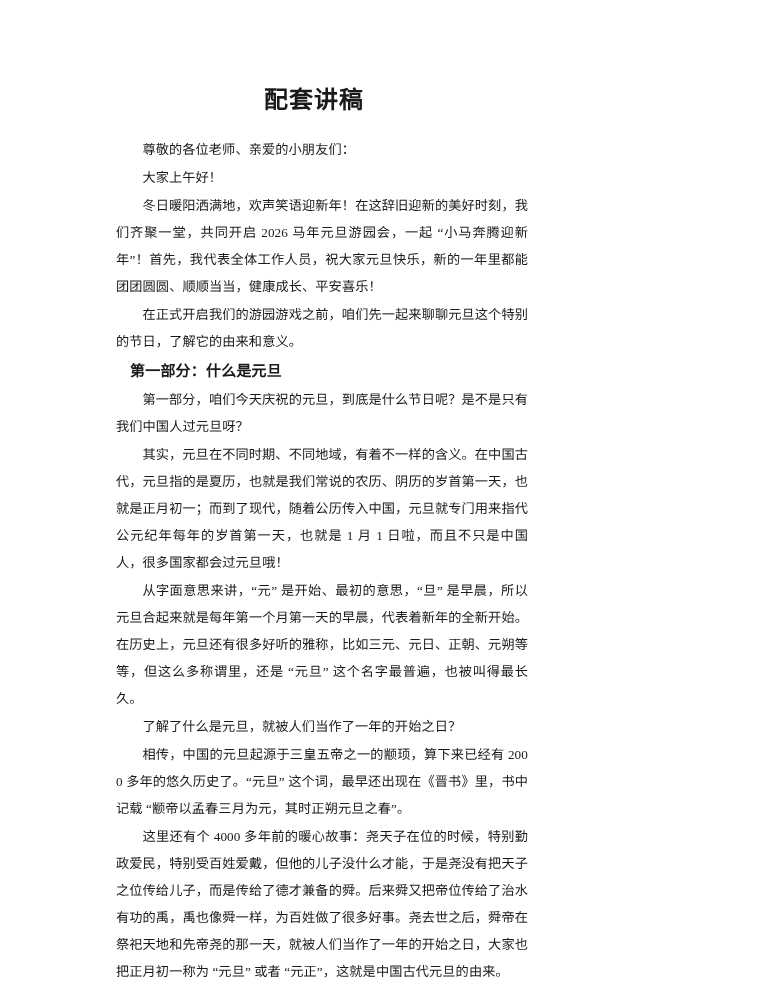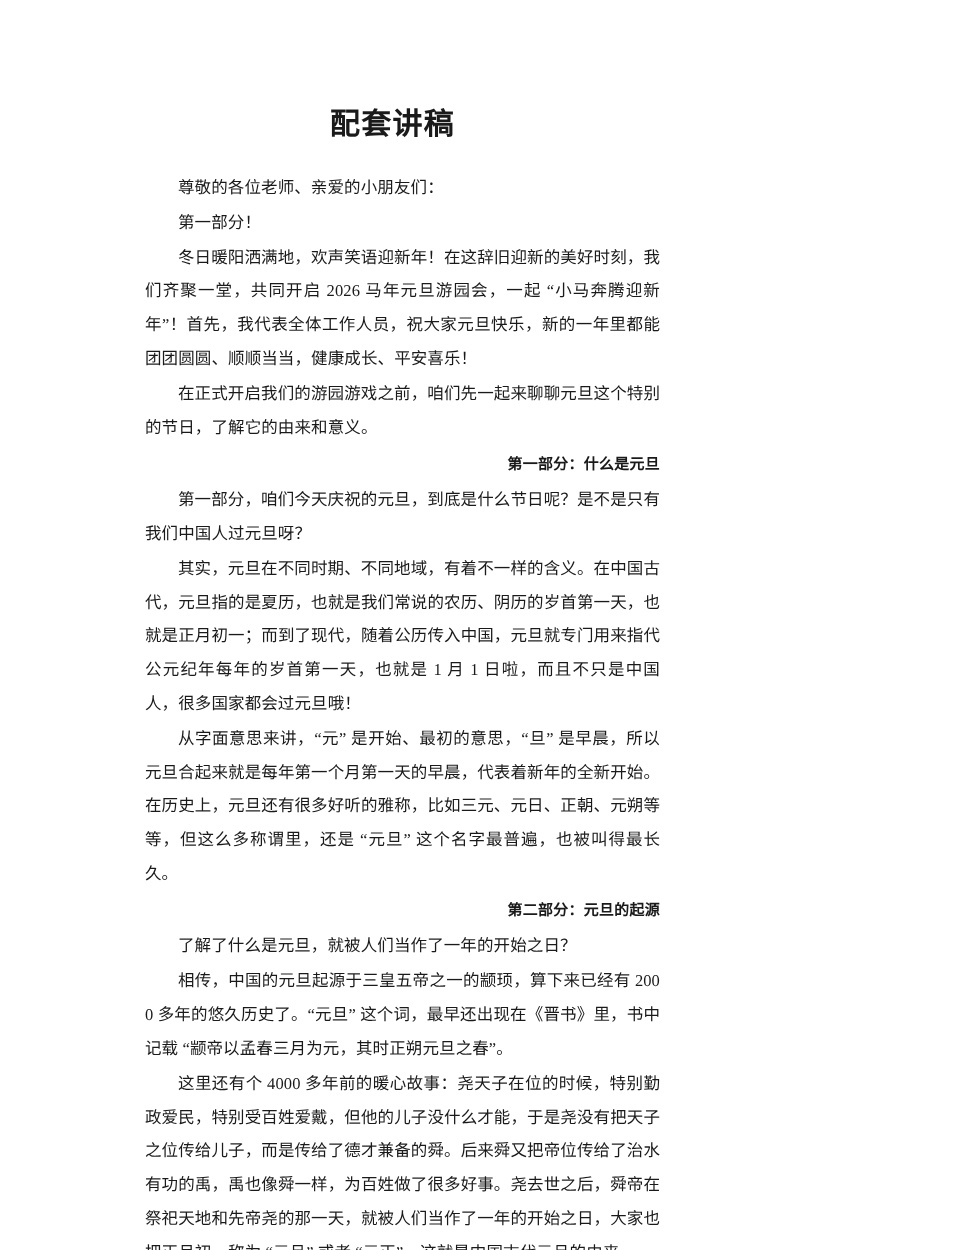--- a/index.html
+++ b/index.html
@@ -39,55 +39,53 @@
     line-height: 27px;
     text-align: justify;
     text-justify: inter-ideograph;
     margin: 0 0 1px 16px;
     letter-spacing: 0.1px;
     text-indent: 2em;
     word-break: break-all;
   }
 
   .section-heading {
-    font-size: 12px;
+    font-size: 15px;
     line-height: 27px;
     font-weight: bold;
     text-indent: 2em;
     margin: 3px 0 1px 0;
     letter-spacing: 0.2px;
-    text-align: right;
   }
 </style>
 </head>
 <body>
 
 <div class="page">
 
   <h1 class="doc-title">配套讲稿</h1>
 
   <div class="doc-body">
 
     <p class="para">尊敬的各位老师、亲爱的小朋友们：</p>
 
-    <p class="para">第一部分！</p>
+    <p class="para">大家上午好！</p>
 
     <p class="para">冬日暖阳洒满地，欢声笑语迎新年！在这辞旧迎新的美好时刻，我们齐聚一堂，共同开启 2026 马年元旦游园会，一起 “小马奔腾迎新年”！首先，我代表全体工作人员，祝大家元旦快乐，新的一年里都能团团圆圆、顺顺当当，健康成长、平安喜乐！</p>
 
     <p class="para">在正式开启我们的游园游戏之前，咱们先一起来聊聊元旦这个特别的节日，了解它的由来和意义。</p>
 
     <p class="section-heading">第一部分：什么是元旦</p>
 
     <p class="para">第一部分，咱们今天庆祝的元旦，到底是什么节日呢？是不是只有我们中国人过元旦呀？</p>
 
     <p class="para">其实，元旦在不同时期、不同地域，有着不一样的含义。在中国古代，元旦指的是夏历，也就是我们常说的农历、阴历的岁首第一天，也就是正月初一；而到了现代，随着公历传入中国，元旦就专门用来指代公元纪年每年的岁首第一天，也就是 1 月 1 日啦，而且不只是中国人，很多国家都会过元旦哦！</p>
 
     <p class="para">从字面意思来讲，“元” 是开始、最初的意思，“旦” 是早晨，所以元旦合起来就是每年第一个月第一天的早晨，代表着新年的全新开始。在历史上，元旦还有很多好听的雅称，比如三元、元日、正朝、元朔等等，但这么多称谓里，还是 “元旦” 这个名字最普遍，也被叫得最长久。</p>
 
-    <p class="section-heading">第二部分：元旦的起源</p>
 
     <p class="para">了解了什么是元旦，就被人们当作了一年的开始之日？</p>
 
     <p class="para">相传，中国的元旦起源于三皇五帝之一的颛顼，算下来已经有 2000 多年的悠久历史了。“元旦” 这个词，最早还出现在《晋书》里，书中记载 “颛帝以孟春三月为元，其时正朔元旦之春”。</p>
 
     <p class="para">这里还有个 4000 多年前的暖心故事：尧天子在位的时候，特别勤政爱民，特别受百姓爱戴，但他的儿子没什么才能，于是尧没有把天子之位传给儿子，而是传给了德才兼备的舜。后来舜又把帝位传给了治水有功的禹，禹也像舜一样，为百姓做了很多好事。尧去世之后，舜帝在祭祀天地和先帝尧的那一天，就被人们当作了一年的开始之日，大家也把正月初一称为 “元旦” 或者 “元正”，这就是中国古代元旦的由来。</p>
 
   </div>
 </div>
 

